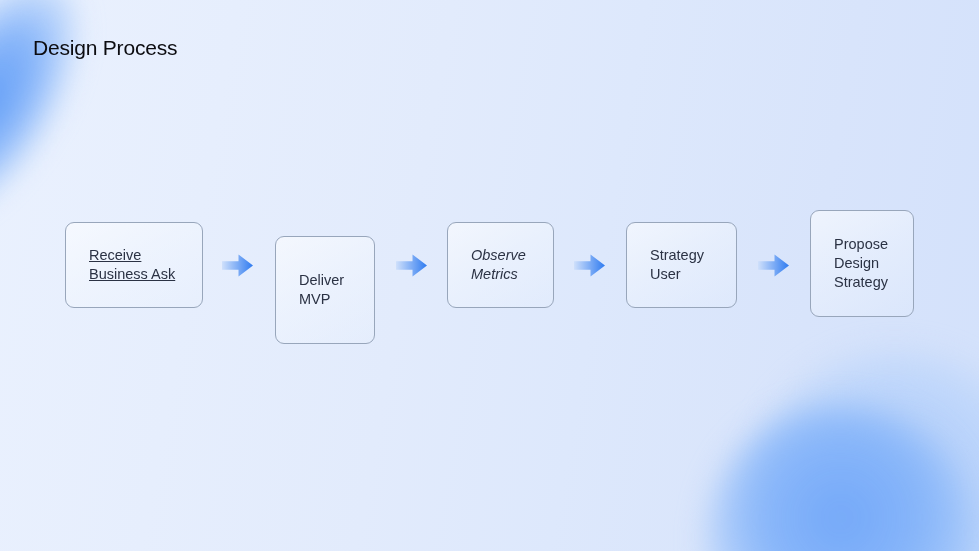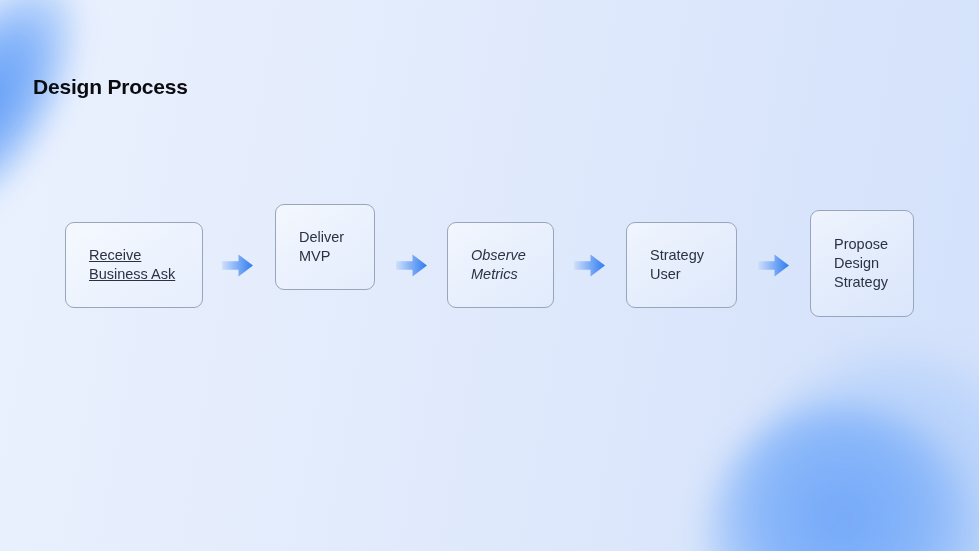--- a/index.html
+++ b/index.html
@@ -73,25 +73,24 @@
         rgba(216,232,253,0) 100%);
     filter: blur(15px);
   }
 
   
   .slide-title {
     position: absolute;
     left: 33px;
     top: 36px;
     font-size: 21px;
-    font-weight: bold;
+    font-weight: normal;
     color: #0c0c10;
     letter-spacing: -0.2px;
     white-space: nowrap;
-    margin-top: 39px;
   }
 
   
   #flow {
     position: absolute;
     left: 0;
     top: 0;
     width: 979px;
     height: 551px;
   }
@@ -133,21 +132,21 @@
   <div class="blob blob-br-large"></div>
   <div class="blob blob-br-small"></div>
 
   <div class="slide-title">Design Process</div>
 
   <div id="flow">
       <div class="step-box" style="left: 65px; top: 222px; width: 138px; height: 86px; text-decoration: underline;">
         <div class="step-label">Receive
 Business Ask</div>
       </div>
-      <div class="step-box" style="left: 275px; top: 204px; width: 100px; height: 86px;">
+      <div class="step-box" style="left: 275px; top: 236px; width: 100px; height: 108px;">
         <div class="step-label">Deliver
 MVP</div>
       </div>
       <div class="step-box" style="left: 447px; top: 222px; width: 107px; height: 86px; font-style: italic;">
         <div class="step-label">Observe
 Metrics</div>
       </div>
       <div class="step-box" style="left: 626px; top: 222px; width: 111px; height: 86px;">
         <div class="step-label">Strategy
 User</div>

